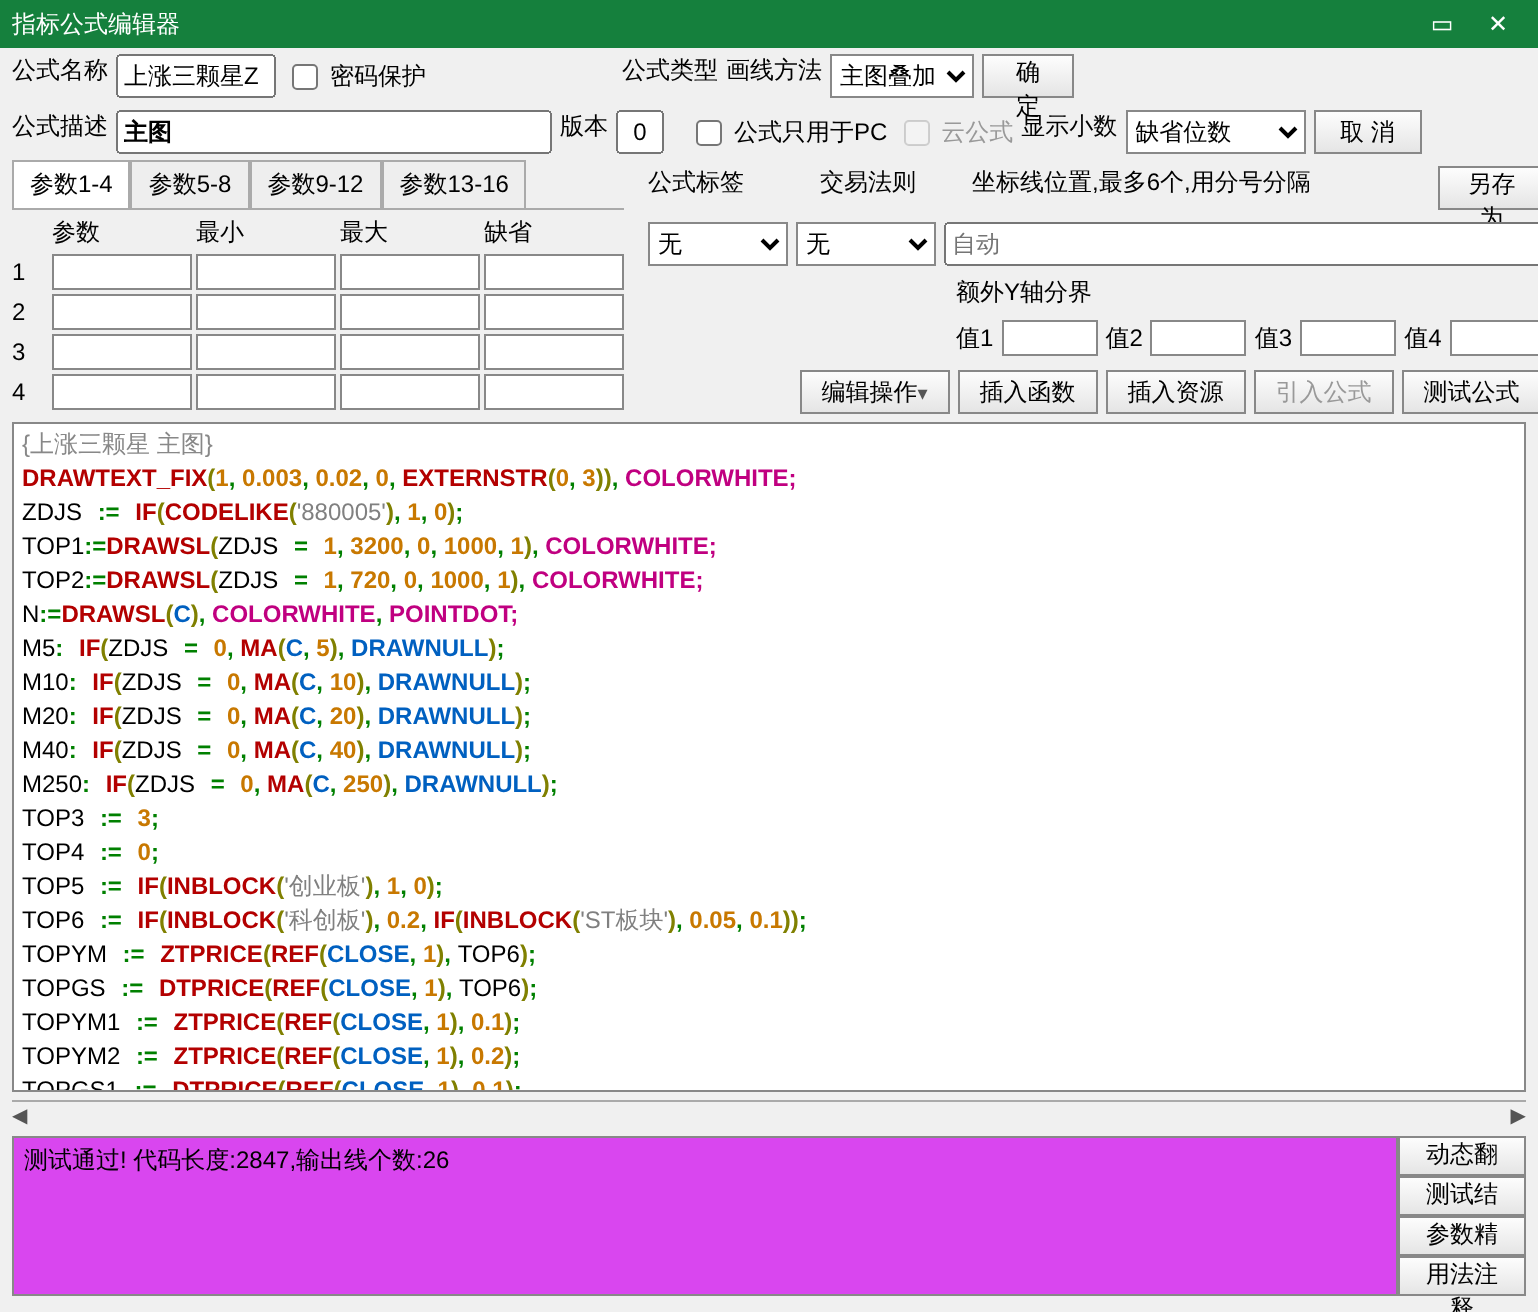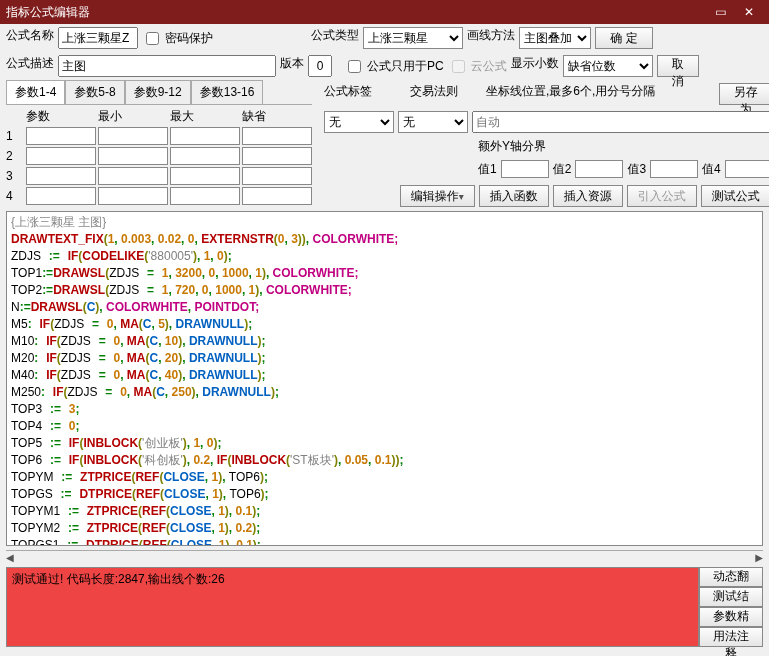--- a/index.html
+++ b/index.html
@@ -1,17 +1,17 @@
 <!DOCTYPE html>
 <html><head>
 <meta charset="utf-8">
 <style>
 * { box-sizing: border-box; font-family: "Microsoft YaHei", SimSun, sans-serif; font-size: 12px; }
 body { margin: 0; background: #f0f0f0; width: 769px; height: 656px; overflow: hidden; }
-.titlebar { background: #7f1d1d; color: #fff; height: 24px; display: flex; align-items: center; padding: 0 6px; }
+.titlebar { background: #15803d; color: #fff; height: 24px; display: flex; align-items: center; padding: 0 6px; }
 .titlebar .title { flex: 1; }
 .titlebar .ctl { width: 28px; text-align: center; cursor: pointer; }
 .row { display: flex; padding: 3px 6px; gap: 4px; }
 .lbl { white-space: nowrap; }
 .chk { display: flex; align-items: center; gap: 3px; }
 select { height: 22px; border: 1px solid #888; background: #fff; }
 .btn { height: 22px; border: 1px solid #888; background: linear-gradient(#fdfdfd,#e5e5e5); padding: 0 10px; cursor: pointer; }
 .btn.disabled { color: #999; }
 .tabs { display: flex; border-bottom: 1px solid #aaa; }
 .tab { padding: 3px 8px; border: 1px solid #aaa; border-bottom: none; background: #eee; cursor: pointer; }
@@ -27,21 +27,21 @@
 .code-title { color: #888; }
 .kw-fn { color: #b30000; font-weight: bold; }
 .kw-paren { color: #808000; font-weight: bold; }
 .kw-num { color: #c87800; font-weight: bold; }
 .kw-str { color: #808080; font-weight: normal; }
 .kw-const { color: #0060c0; font-weight: bold; }
 .kw-op { color: #008000; font-weight: bold; }
 .kw-id { color: #000; font-weight: normal; }
 .kw-tail { color: #c00080; font-weight: bold; }
 .bottom { display: flex; margin: 4px 6px 0; }
-.status { flex: 1; border: 1px solid #888; background: #ef4444; height: 80px; padding: 3px 5px; overflow: auto; }
+.status { flex: 1; border: 1px solid #888; background: #d946ef; height: 80px; padding: 3px 5px; overflow: auto; }
 .sidebtns { display: flex; flex-direction: column; gap: 0; }
 .sidebtns .btn { width: 64px; height: 20px; border-radius: 0; }
 .disabled-text { color: #999; }
 .sep-arrow { font-size: 10px; color: #555; }
 </style>
 </head>
 <body>
 
 <div class="titlebar">
   <span class="title">指标公式编辑器</span>
@@ -51,43 +51,42 @@
 
 <div class="row">
   <span class="lbl">公式名称</span>
   <input class="txt" style="width: 80px;" value="上涨三颗星Z">
   <label class="chk">
       <input type="checkbox" style="">
       <span>密码保护</span>
     </label>
   <span style="flex:0 0 90px"></span>
   <span class="lbl">公式类型</span>
-  <select style="width:100px"><option>上涨三颗星</option></select>
   <span class="lbl">画线方法</span>
   <select style="width:72px"><option>主图叠加</option></select>
-  <button class="btn" style="width:58px">确 定</button>
+  <button class="btn" style="width:46px">确 定</button>
 </div>
 
 <div class="row">
   <span class="lbl">公式描述</span>
-  <input class="txt" style="width: 218px;" value="主图">
+  <input class="txt" style="width: 218px; font-weight: bold;" value="主图">
   <span class="lbl">版本</span>
   <input class="txt" style="width: 24px; text-align: center;" value="0">
   <span style="flex:0 0 4px"></span>
   <label class="chk">
       <input type="checkbox" style="">
       <span>公式只用于PC</span>
     </label>
   <label class="chk disabled-text">
       <input type="checkbox" disabled="" style="">
       <span>云公式</span>
     </label>
   <span class="lbl">显示小数</span>
   <select style="width:90px"><option>缺省位数</option></select>
-  <button class="btn" style="width:42px">取 消</button>
+  <button class="btn" style="width:54px">取 消</button>
 </div>
 
 <div style="display:flex">
   <div style="width:350px">
     <div class="tabs" style="margin:0 6px">
       <div class="tab active">参数1-4</div>
       <div class="tab">参数5-8</div>
       <div class="tab">参数9-12</div>
       <div class="tab">参数13-16</div>
     </div>

